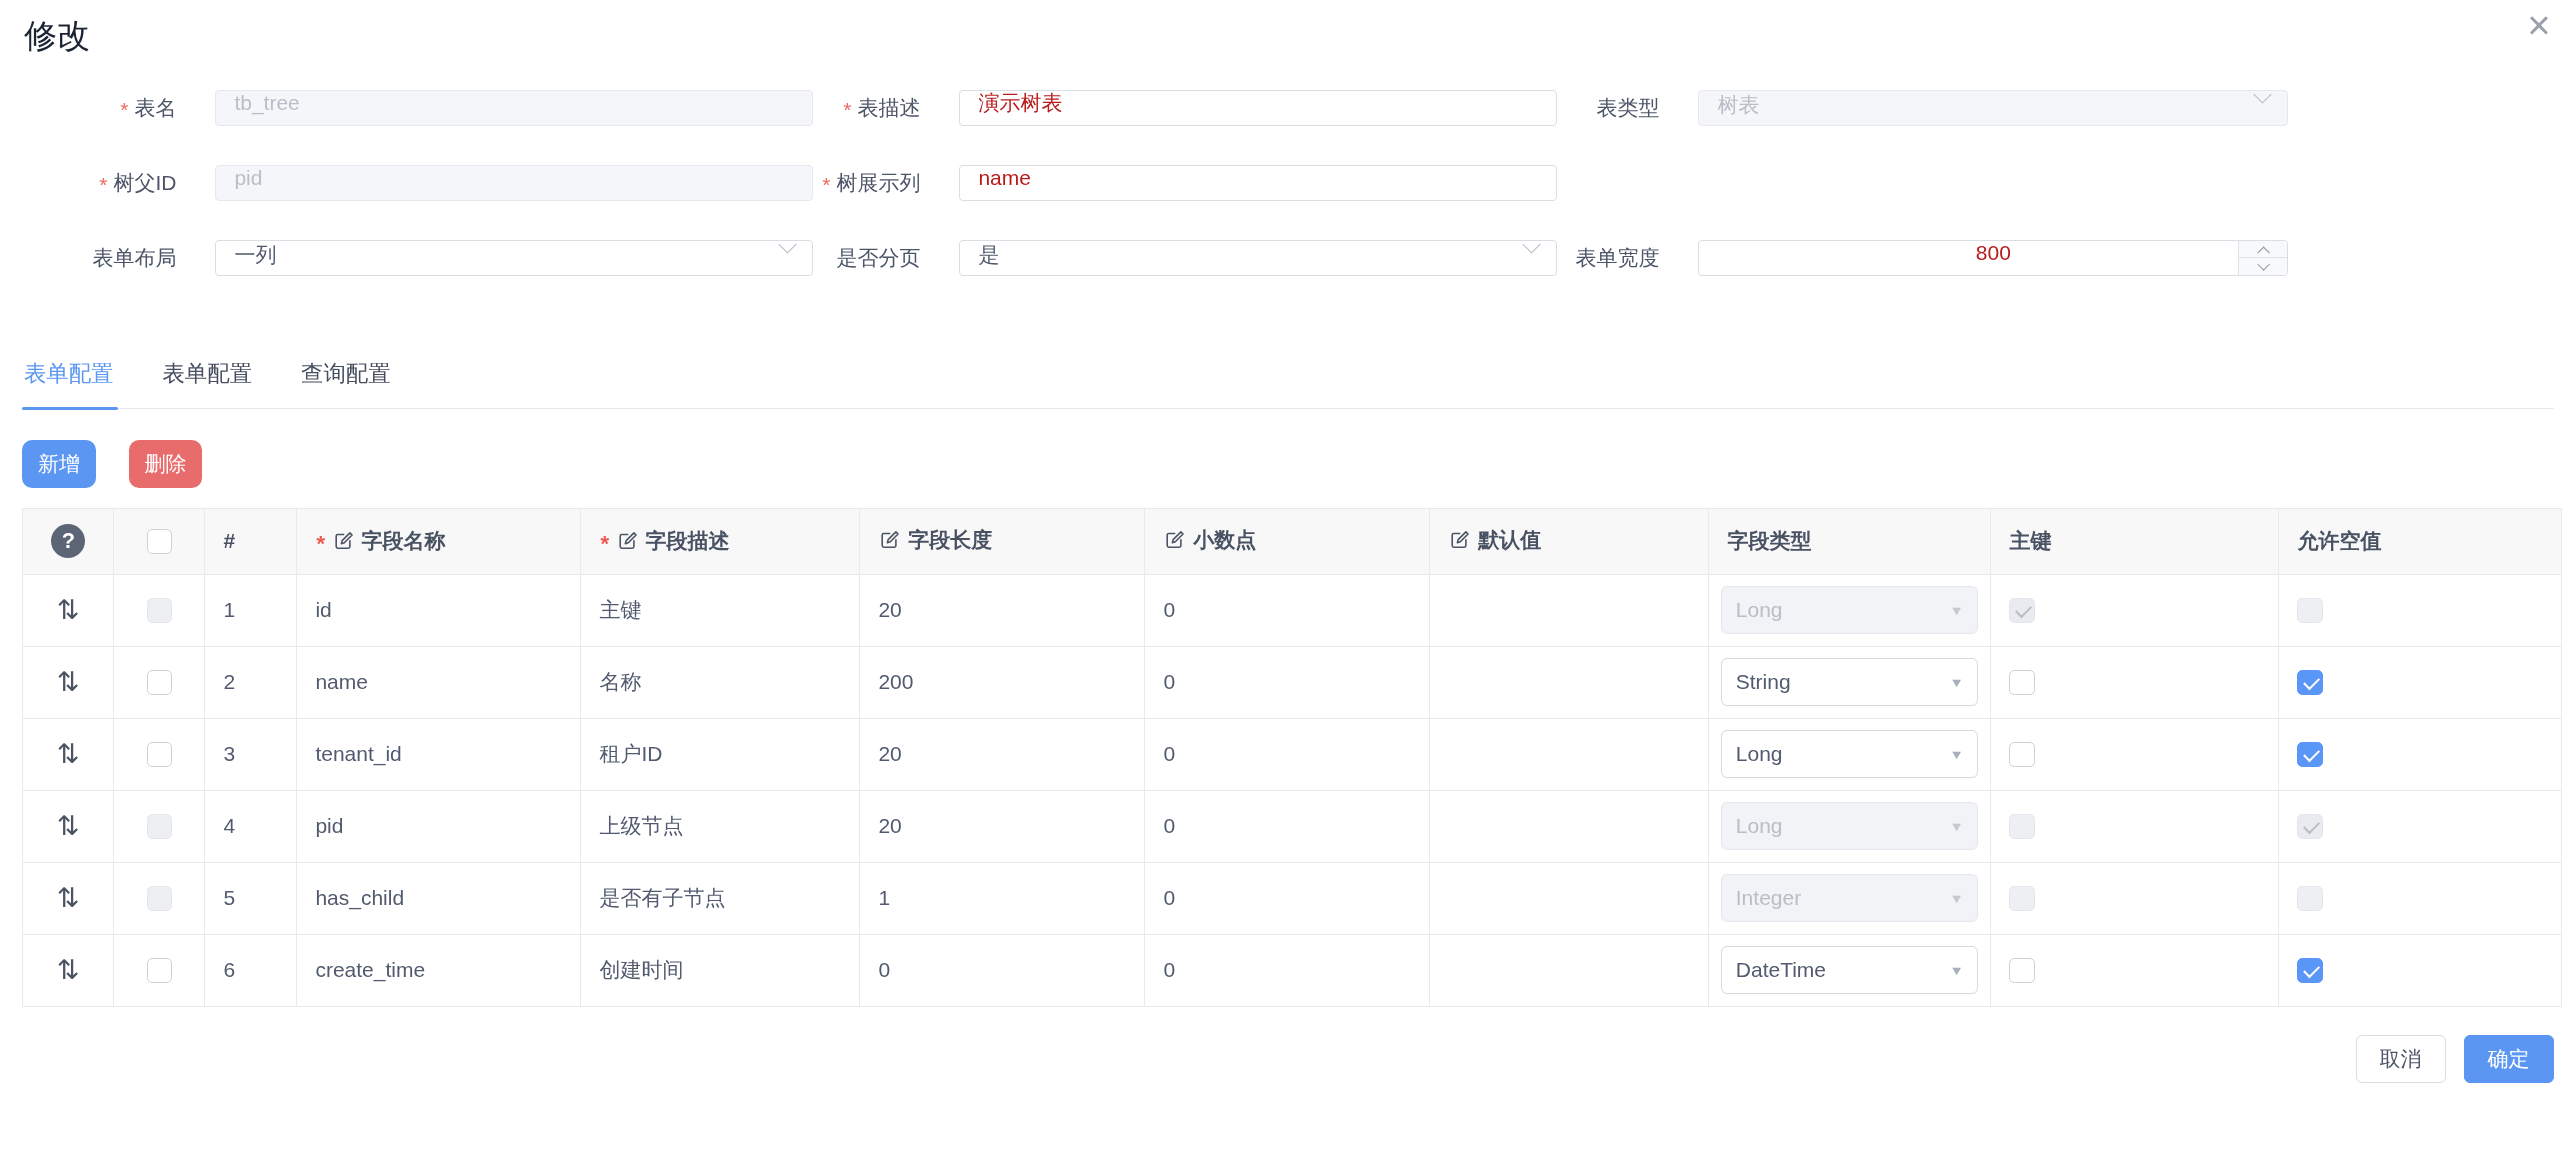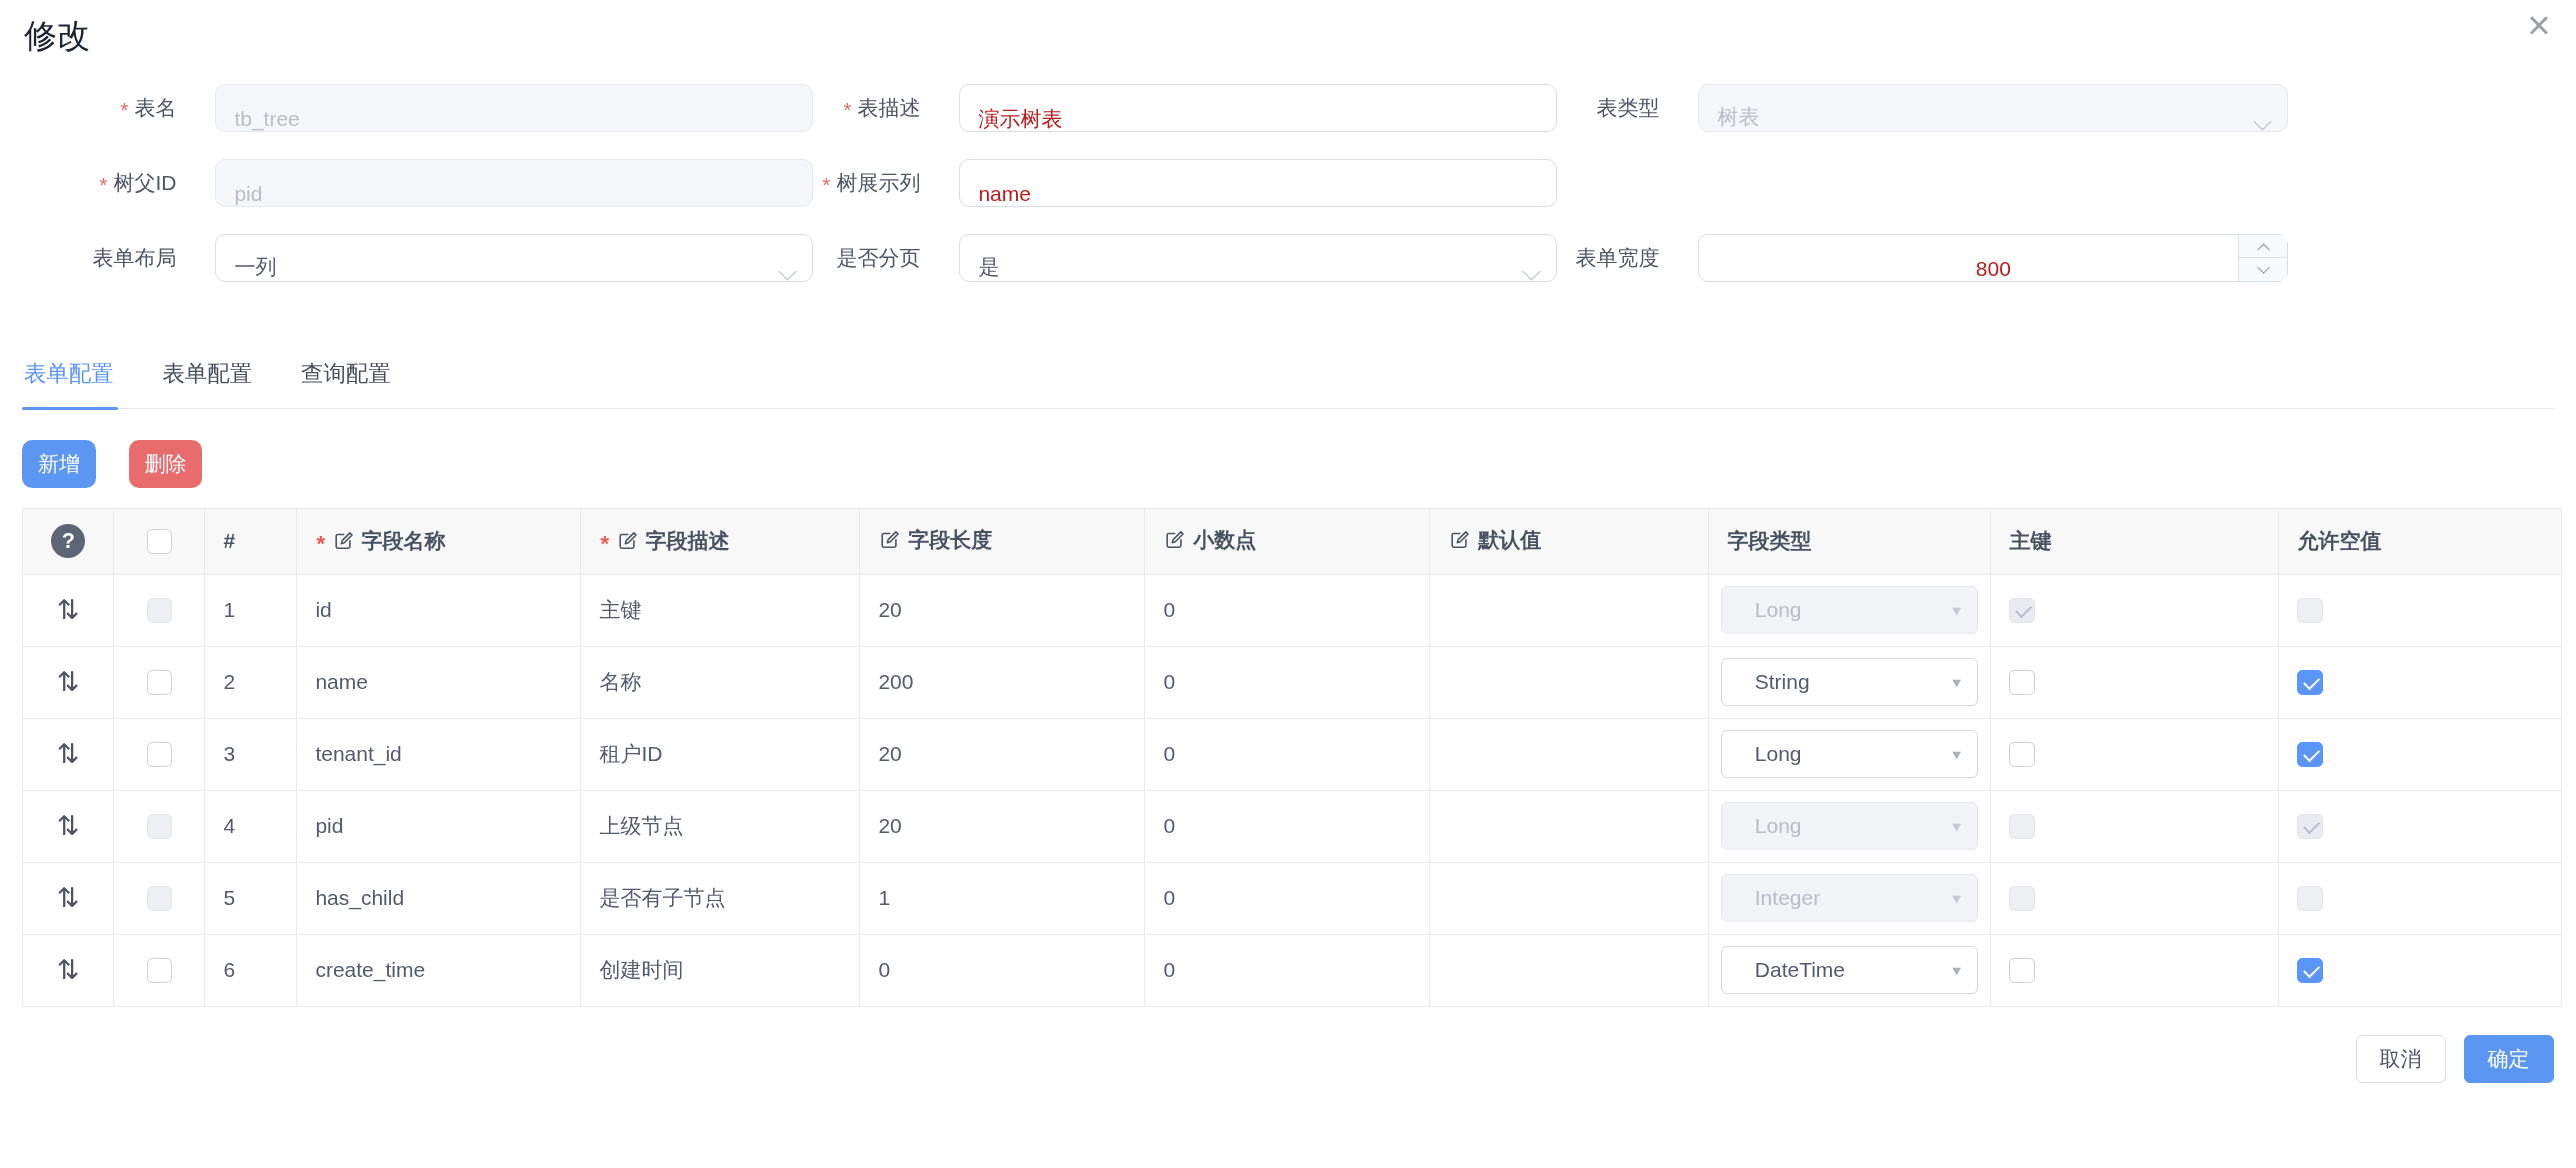--- a/index.html
+++ b/index.html
@@ -10,22 +10,22 @@
   .close{position:absolute;top:4.5px;right:25.4px;font-size:40px;line-height:1;color:#9aa0ab;font-weight:200;cursor:pointer;}
 
   
   .form{margin-top:25.4px;display:grid;grid-template-columns:774px 755px 1fr;row-gap:27px;}
   .fi{display:flex;align-items:center;height:48px;gap:21px;}
   .lbl{flex:none;text-align:right;padding-right:18px;color:#4d5568;box-sizing:border-box;white-space:nowrap;}
   .c1 .lbl{width:172px;}
   .c2 .lbl{width:142px;}
   .c3 .lbl{width:126px;}
   .req::before{content:"*";color:#ed6a5e;margin-right:6px;font-size:21px;position:relative;top:2.2px;}
-  .ctrl{position:relative;flex:none;width:598px;height:48px;border:0.7px solid #d9dde4;border-radius:10px;
-        background:#fff;display:flex;align-items:flex-end;padding:0 18px;box-sizing:border-box;}
+  .ctrl{position:relative;flex:none;width:598px;height:36px;border:0.7px solid #d9dde4;border-radius:4px;
+        background:#fff;display:flex;align-items:flex-start;padding:0 18px;box-sizing:border-box;}
   .c3 .ctrl{width:590px;}
   .ctrl.disabled{background:#f5f6f9;border-color:#e5e8ee;}
   .inp{border:none;outline:none;background:transparent;width:100%;font:inherit;color:#b91c1c;padding:0;}
   .ctrl.disabled .inp,.ctrl.disabled .val{color:#b9bec8;}
   .ctrl.select{justify-content:space-between;cursor:pointer;}
   .chev{flex:none;width:12px;height:12px;border:solid #b6bcc6;border-width:0 1.5px 1.5px 0;
         transform:rotate(45deg) translate(-2.2px,-2.2px);}
   .ctrl.number{padding:0;}
   .inp.num{text-align:center;}
   .stepper{position:absolute;top:0;right:0;bottom:0;width:48px;border-left:0.7px solid #dde1e8;
@@ -67,21 +67,21 @@
   .cb.dis{background:#edeff3;border-color:#e3e6eb;}
   .cb.on{background:var(--cb-blue,#5a96f5);border-color:var(--cb-blue,#5a96f5);}
   .cb.on.dis{background:#e9ebf0;border-color:#e2e5ea;}
   .tick{position:absolute;left:8.2px;top:3px;width:6.7px;height:13.4px;
         border:solid #fff;border-width:0 2.2px 2.2px 0;transform:rotate(45deg);}
   .cb.on.dis .tick{border-color:#b9bdc6;}
   .typecell{padding-left:12px !important;}
   .tsel{width:257px;height:48px;box-sizing:border-box;border:0.7px solid #d5d9e0;border-radius:6px;background:#fff;
         display:flex;align-items:center;justify-content:space-between;padding:0 13.4px;cursor:pointer;}
   .tsel.dis{background:#f2f3f6;border-color:#e4e7ec;cursor:default;}
-  .tsel .tval{color:#515a6e;margin-left:19px;}
+  .tsel .tval{color:#515a6e;}
   .tsel.dis .tval{color:#b9bdc6;}
   .tcaret{font-size:15px;color:#aab0bb;transform:scaleY(.85);}
   .tsel.dis .tcaret{color:#c4c8d0;}
 
   
   .footer{margin-top:28px;display:flex;justify-content:flex-end;gap:18px;}
   .fbtn{height:48px;min-width:90px;padding:0 22.4px;border-radius:6px;font:inherit;font-size:21px;cursor:pointer;box-sizing:border-box;}
   .fbtn.cancel{background:#fff;border:0.7px solid #d9dde4;color:#4d5568;}
   .fbtn.confirm{background:var(--primary,#5a96f2);border:0.7px solid var(--primary,#5a96f2);color:#fff;}
 </style>

